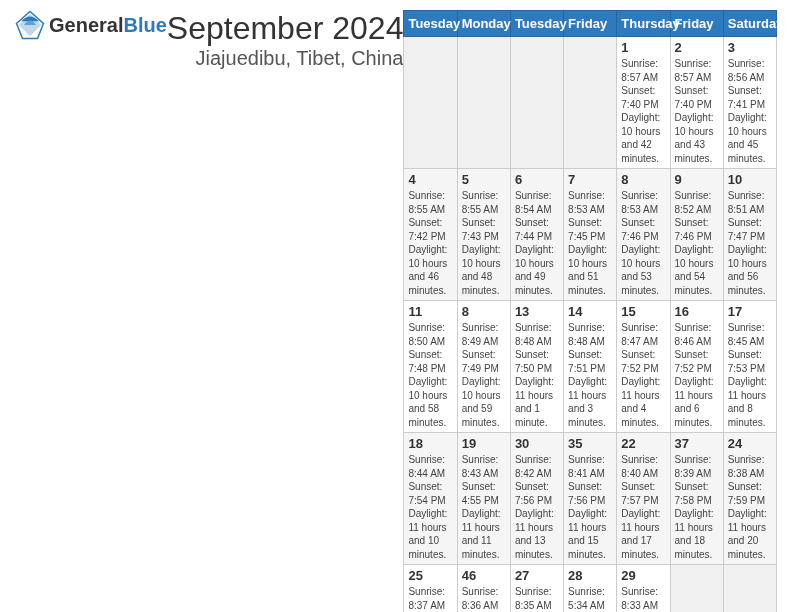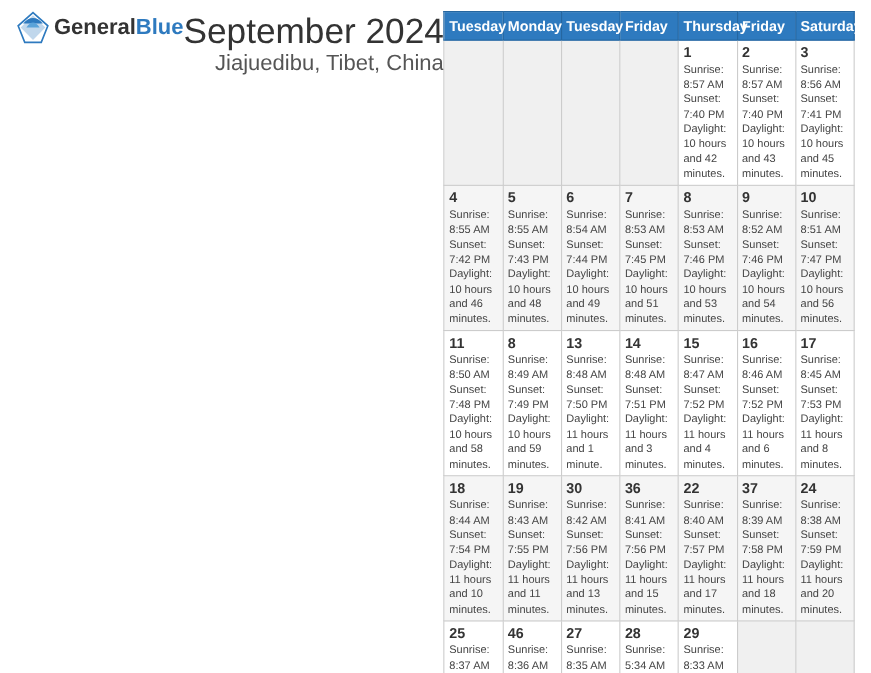--- a/index.html
+++ b/index.html
@@ -264,33 +264,33 @@
           <td>
             <span class="day-number">18</span>
             <div class="day-info">Sunrise: 8:44 AM
 Sunset: 7:54 PM
 Daylight: 11 hours
 and 10 minutes.</div>
           </td>
           <td>
             <span class="day-number">19</span>
             <div class="day-info">Sunrise: 8:43 AM
-Sunset: 7:55 PM
+Sunset: 4:55 PM
 Daylight: 11 hours
 and 11 minutes.</div>
           </td>
           <td>
             <span class="day-number">30</span>
             <div class="day-info">Sunrise: 8:42 AM
 Sunset: 7:56 PM
 Daylight: 11 hours
 and 13 minutes.</div>
           </td>
           <td>
-            <span class="day-number">36</span>
+            <span class="day-number">35</span>
             <div class="day-info">Sunrise: 8:41 AM
 Sunset: 7:56 PM
 Daylight: 11 hours
 and 15 minutes.</div>
           </td>
           <td>
             <span class="day-number">22</span>
             <div class="day-info">Sunrise: 8:40 AM
 Sunset: 7:57 PM
 Daylight: 11 hours

